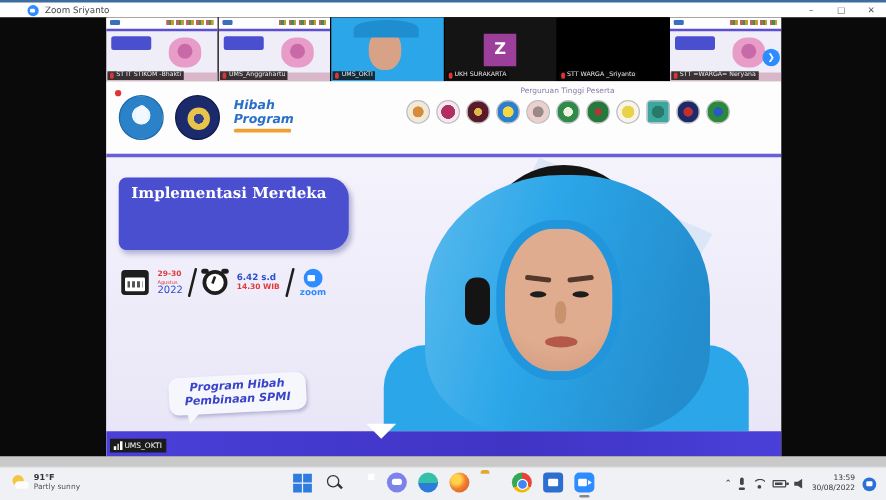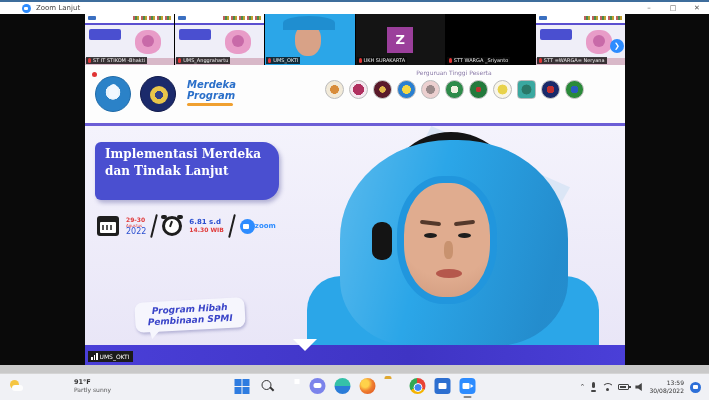--- a/index.html
+++ b/index.html
@@ -122,21 +122,21 @@
   .date-month{font-size:4px;color:#e03b3b;}
   .date-year{font-size:8px;font-weight:normal;color:#2a4fd0;}
   .sep{width:2px;height:24px;background:#1e1e1e;transform:rotate(14deg);border-radius:1px;}
   .clock-ico{width:20px;height:20px;border:3px solid #1e1e1e;border-radius:50%;position:relative;background:#fff;}
   .clock-ico::before{content:"";position:absolute;left:5px;top:2px;width:2px;height:6px;background:#1e1e1e;transform:rotate(20deg);}
   .clock-ico::after{content:"";position:absolute;left:-4px;top:-4px;width:6px;height:4px;background:#1e1e1e;border-radius:2px;
      box-shadow:16px 0 0 0 #1e1e1e;}
   .time-block{display:flex;flex-direction:column;line-height:8px;}
   .time-start{font-size:7px;font-weight:bold;color:#2a4fd0;}
   .time-end{font-size:6px;font-weight:bold;color:#e03b3b;}
-  .zoom-block{display:flex;flex-direction:row;align-items:center;line-height:8px;}
+  .zoom-block{display:flex;flex-direction:column;align-items:center;line-height:8px;}
   .zoom-circ{width:15px;height:15px;border-radius:50%;background:#2d8cff;position:relative;}
   .zoom-circ::after{content:"";position:absolute;left:3px;top:5px;width:6px;height:5px;background:#fff;border-radius:1px;}
   .zoom-word{font-size:7px;font-weight:bold;color:#2d8cff;}
   .badge{position:absolute;left:50px;top:174px;width:110px;height:30px;background:#f6f6fd;border-radius:8px;
      transform:rotate(-3deg);text-align:center;padding-top:4px;color:#3a44c8;font-weight:bold;font-style:italic;
      font-size:9px;line-height:11px;box-shadow:1px 2px 3px rgba(60,60,140,.3);}
   .badge::after{content:"";position:absolute;left:14px;bottom:-7px;border-top:8px solid #f6f6fd;
      border-left:2px solid transparent;border-right:8px solid transparent;}
   .band{position:absolute;left:0;top:280px;width:540px;height:20px;
      background:linear-gradient(90deg,#4a3fd8,#3f34c4 60%,#4a3fd8);}
@@ -146,21 +146,21 @@
      gap:2px;padding:0 3px;color:#fff;font-size:6px;}
   .sig{display:flex;align-items:flex-end;gap:1px;}
   .sig i{display:block;width:1.5px;background:#fff;}
   
   .desk-strip{position:absolute;top:365px;left:0;width:709px;height:8px;background:#c9c9c9;}
   .taskbar{position:absolute;top:373px;left:0;width:709px;height:27px;background:#f0f1f5;border-top:1px solid #d5d5d5;}
   .weather{position:absolute;left:9px;top:4px;display:flex;align-items:center;gap:4px;}
   .weather-ico{width:14px;height:12px;position:relative;}
   .weather-ico::before{content:"";position:absolute;left:1px;top:0;width:9px;height:9px;border-radius:50%;background:#f5c542;}
   .weather-ico::after{content:"";position:absolute;left:3px;top:5px;width:11px;height:6px;border-radius:4px;background:#fdfdfd;}
-  .weather-txt{display:flex;flex-direction:column;line-height:8px;margin-left:47px;}
+  .weather-txt{display:flex;flex-direction:column;line-height:8px;}
   .w-temp{font-size:6.5px;font-weight:bold;color:#333;}
   .w-cond{font-size:6px;color:#555;}
   .tb-icons{position:absolute;left:50%;transform:translateX(-50%);top:4px;display:flex;gap:9px;align-items:center;}
   .tb-ico{width:16px;height:16px;position:relative;}
   .ico-start{display:grid;grid-template-columns:7px 7px;grid-template-rows:7px 7px;gap:1px;padding-top:1px;}
   .ico-start b{background:#2e7ce0;}
   .ico-search::before{content:"";position:absolute;left:2px;top:2px;width:8px;height:8px;border:1.5px solid #333;border-radius:50%;}
   .ico-search::after{content:"";position:absolute;left:10px;top:10px;width:5px;height:1.5px;background:#333;transform:rotate(45deg);}
   .ico-dark{background:#2b2b2b;width:13px;height:13px;margin:1px;}
   .ico-dark::after{content:"";position:absolute;right:1px;top:1px;width:5px;height:5px;background:#fff;}
@@ -199,21 +199,21 @@
   .notif{width:11px;height:11px;border-radius:50%;background:#2d6fd8;position:relative;}
   .notif::after{content:"";position:absolute;left:3px;top:3px;width:5px;height:4px;background:#fff;border-radius:1px;}
 </style>
 </head>
 <body>
 
 <div class="screen">
 
   <div class="titlebar">
     <span class="zoom-app-ico"></span>
-    <span class="win-title">Zoom Lanjut</span>
+    <span class="win-title">Zoom Sriyanto</span>
     <span class="win-btn">–</span>
     <span class="win-btn">□</span>
     <span class="win-btn">✕</span>
   </div>
 
   <div class="stage">
 
     <div class="filmstrip">
 
       <div class="thumb t-slide">
@@ -278,21 +278,21 @@
 
     <div class="next-btn">❯</div>
 
     <div class="video">
 
       <div class="slide-header">
         <span class="rec-dot"></span>
         <span class="logo-kemdikbud"></span>
         <span class="logo-ums"></span>
         <div class="km-text">
-          <div>Merdeka</div>
+          <div>Hibah</div>
           <div>Program</div>
         </div>
         <div class="km-underline"></div>
         <div class="pt-section">
           <div class="pt-label">Perguruan Tinggi Peserta</div>
           <div class="pt-logos">
             <span class="pt-logo" style="background:radial-gradient(circle,#d88c3a 0 35%,#f2ead8 38% 100%);"></span>
             <span class="pt-logo" style="background:radial-gradient(circle,#b03060 0 45%,#f5e8f0 48% 100%);"></span>
             <span class="pt-logo" style="background:radial-gradient(circle,#e0b84a 0 25%,#5a1a2a 28% 100%);"></span>
             <span class="pt-logo" style="background:radial-gradient(circle,#f5d742 0 35%,#2a7fd0 38% 100%);"></span>
@@ -336,34 +336,33 @@
           <span class="brow-l"></span>
           <span class="brow-r"></span>
           <span class="eye-l"></span>
           <span class="eye-r"></span>
           <span class="nose"></span>
           <span class="lips"></span>
         </div>
 
         <div class="title-box">
           <div>Implementasi Merdeka</div>
-          <div>dan Tindak Lanjut</div>
         </div>
 
         <div class="info-row">
           <span class="cal-ico"></span>
           <span class="date-block">
             <span class="date-range">29-30</span>
             <span class="date-month">Agustus</span>
             <span class="date-year">2022</span>
           </span>
           <span class="sep"></span>
           <span class="clock-ico"></span>
           <span class="time-block">
-            <span class="time-start">6.81 s.d</span>
+            <span class="time-start">6.42 s.d</span>
             <span class="time-end">14.30 WIB</span>
           </span>
           <span class="sep"></span>
           <span class="zoom-block">
             <span class="zoom-circ"></span>
             <span class="zoom-word">zoom</span>
           </span>
         </div>
 
         <div class="badge">

